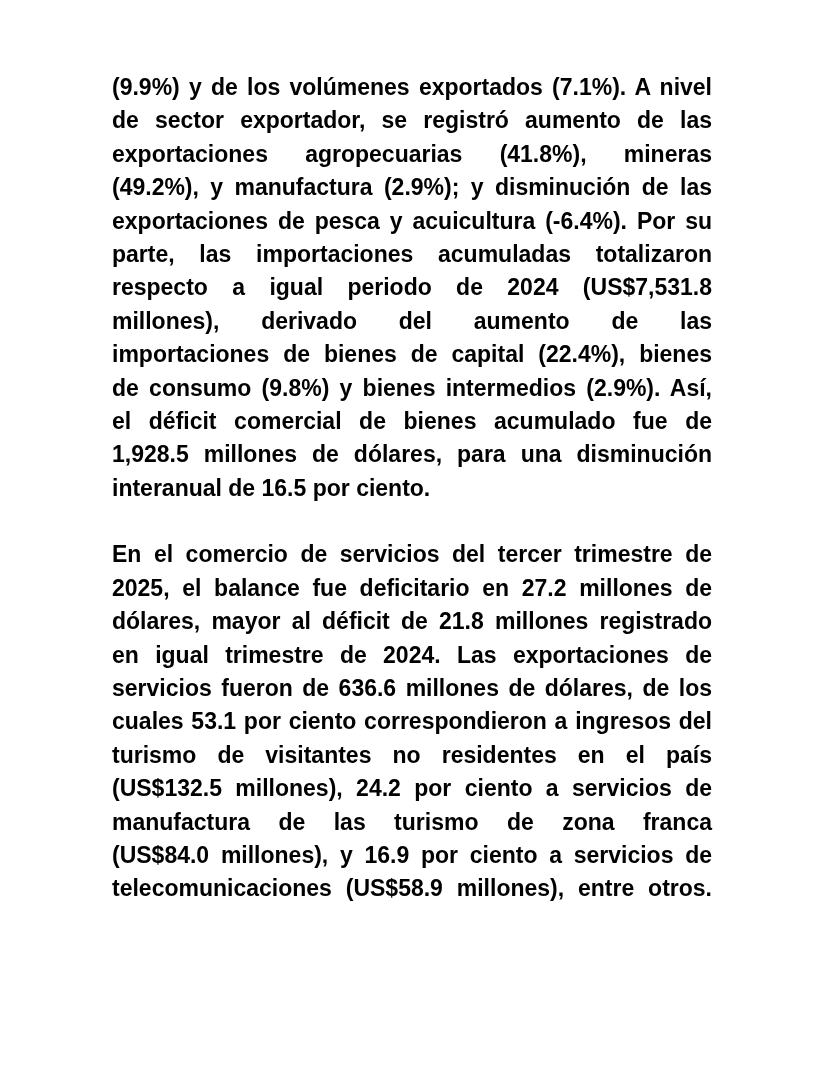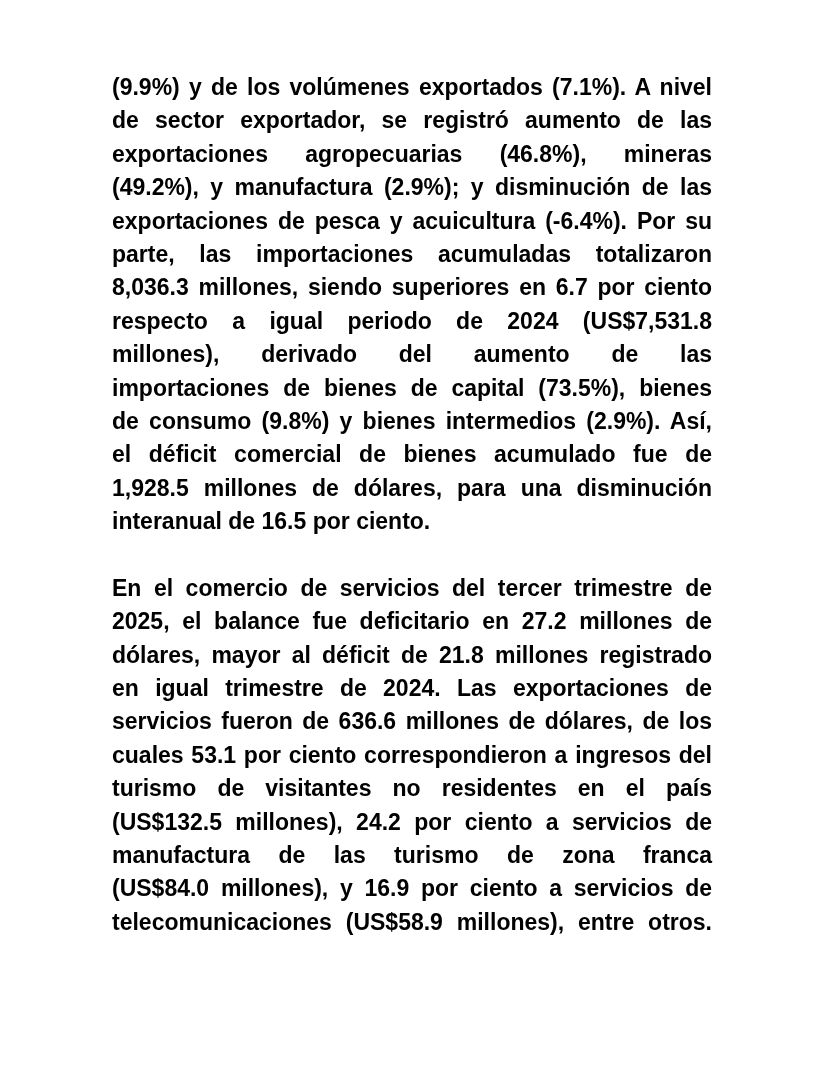--- a/index.html
+++ b/index.html
@@ -46,28 +46,27 @@
 </style>
 </head>
 <body>
 
 <div class="page">
   <div class="text-block">
 
     <div class="paragraph">
       <div class="line">(9.9%) y de los volúmenes exportados (7.1%). A nivel</div>
       <div class="line">de sector exportador, se registró aumento de las</div>
-      <div class="line">exportaciones agropecuarias (46.8%), mineras</div>
+      <div class="line">exportaciones agropecuarias (41.8%), mineras</div>
       <div class="line">(49.2%), y manufactura (2.9%); y disminución de las</div>
       <div class="line">exportaciones de pesca y acuicultura (-6.4%). Por su</div>
       <div class="line">parte, las importaciones acumuladas totalizaron</div>
-      <div class="line">8,036.3 millones, siendo superiores en 6.7 por ciento</div>
       <div class="line">respecto a igual periodo de 2024 (US$7,531.8</div>
       <div class="line">millones), derivado del aumento de las</div>
-      <div class="line">importaciones de bienes de capital (73.5%), bienes</div>
+      <div class="line">importaciones de bienes de capital (22.4%), bienes</div>
       <div class="line">de consumo (9.8%) y bienes intermedios (2.9%). Así,</div>
       <div class="line">el déficit comercial de bienes acumulado fue de</div>
       <div class="line">1,928.5 millones de dólares, para una disminución</div>
       <div class="line last-left">interanual de 16.5 por ciento.</div>
     </div>
 
     <div class="paragraph">
       <div class="line">En el comercio de servicios del tercer trimestre de</div>
       <div class="line">2025, el balance fue deficitario en 27.2 millones de</div>
       <div class="line">dólares, mayor al déficit de 21.8 millones registrado</div>

